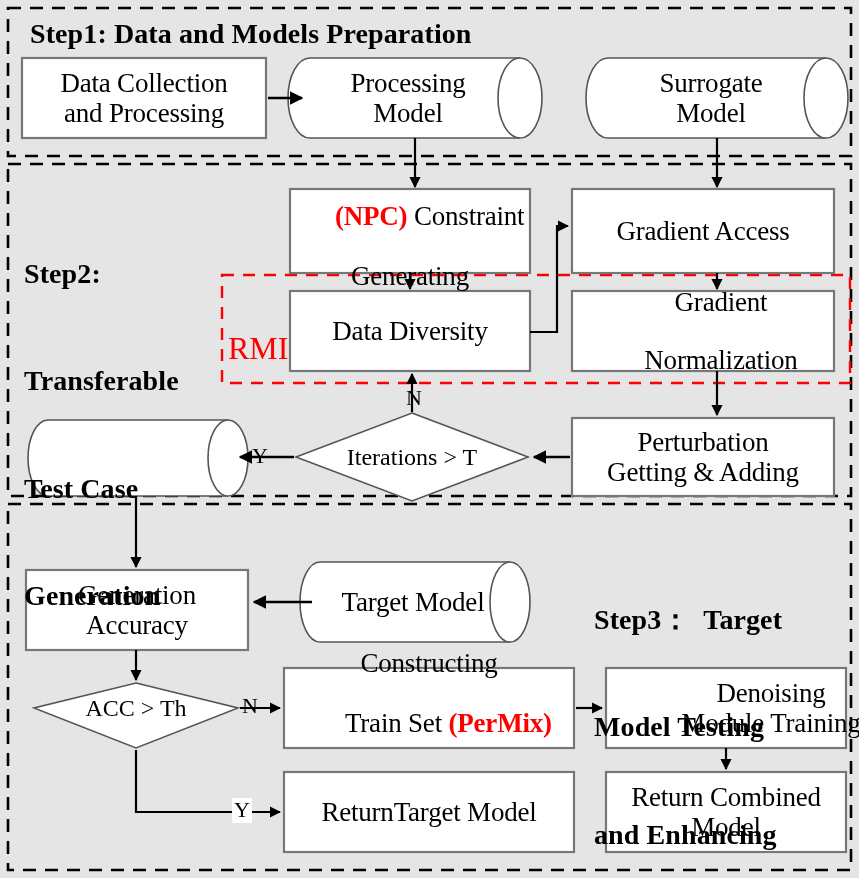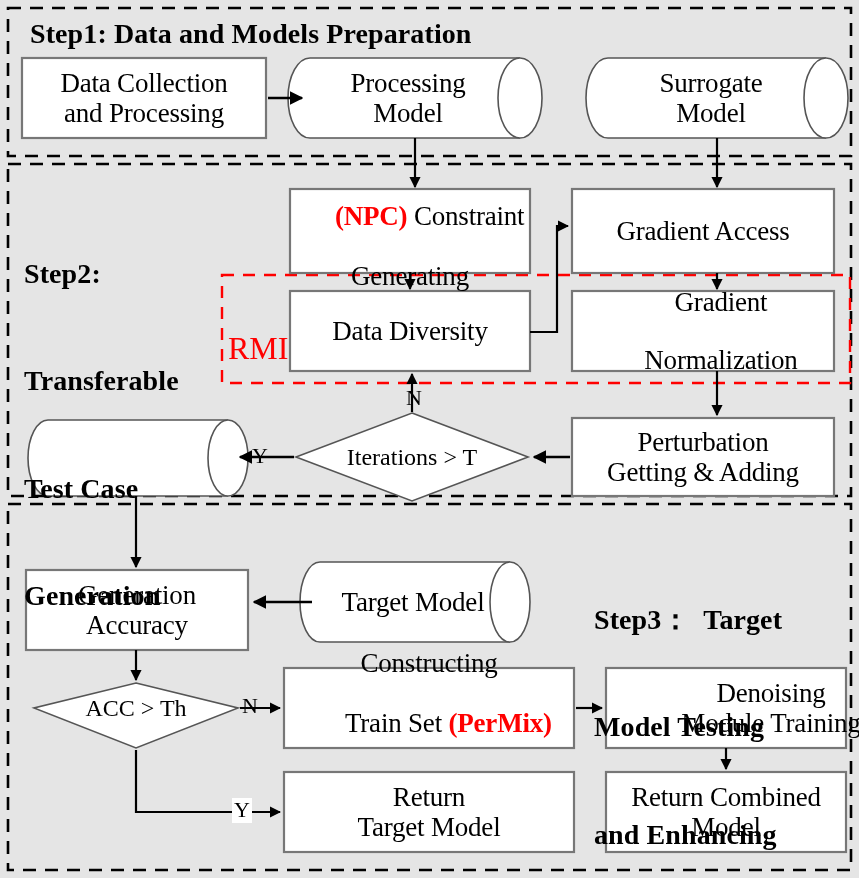--- a/index.html
+++ b/index.html
@@ -265,21 +265,21 @@
     <span>
       <span>Train Set </span><span class="red">(PerMix)</span>
     </span>
   </div>
 
   <div class="lbl node-label ctr" style="left:606px; top:668px; width:240px; height:80px; flex-direction:column;padding-left:45px;">
     <span>Denoising</span>
     <span>Module Training</span>
   </div>
 
-  <div class="lbl node-label ctr" style="left:284px; top:772px; width:290px; height:80px; flex-direction:column;">
+  <div class="lbl node-label ctr" style="left:284px; top:772px; width:290px; height:80px; flex-direction:row;">
     <span>Return</span>
     <span>Target Model</span>
   </div>
 
   <div class="lbl node-label ctr" style="left:606px; top:772px; width:240px; height:80px; flex-direction:column;">
     <span>Return Combined</span>
     <span>Model</span>
   </div>
 
   <div class="lbl edge-lbl" style="left:240px; top:694px; width:20px; text-align:center;">N</div>

